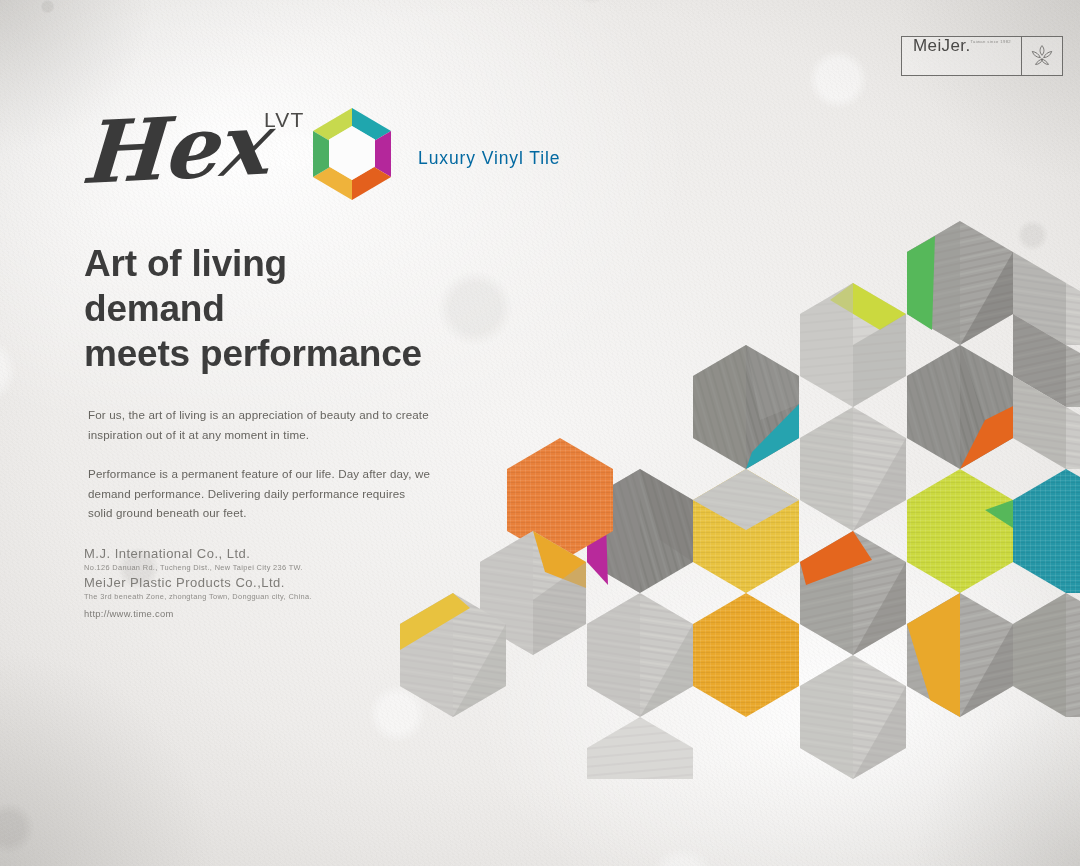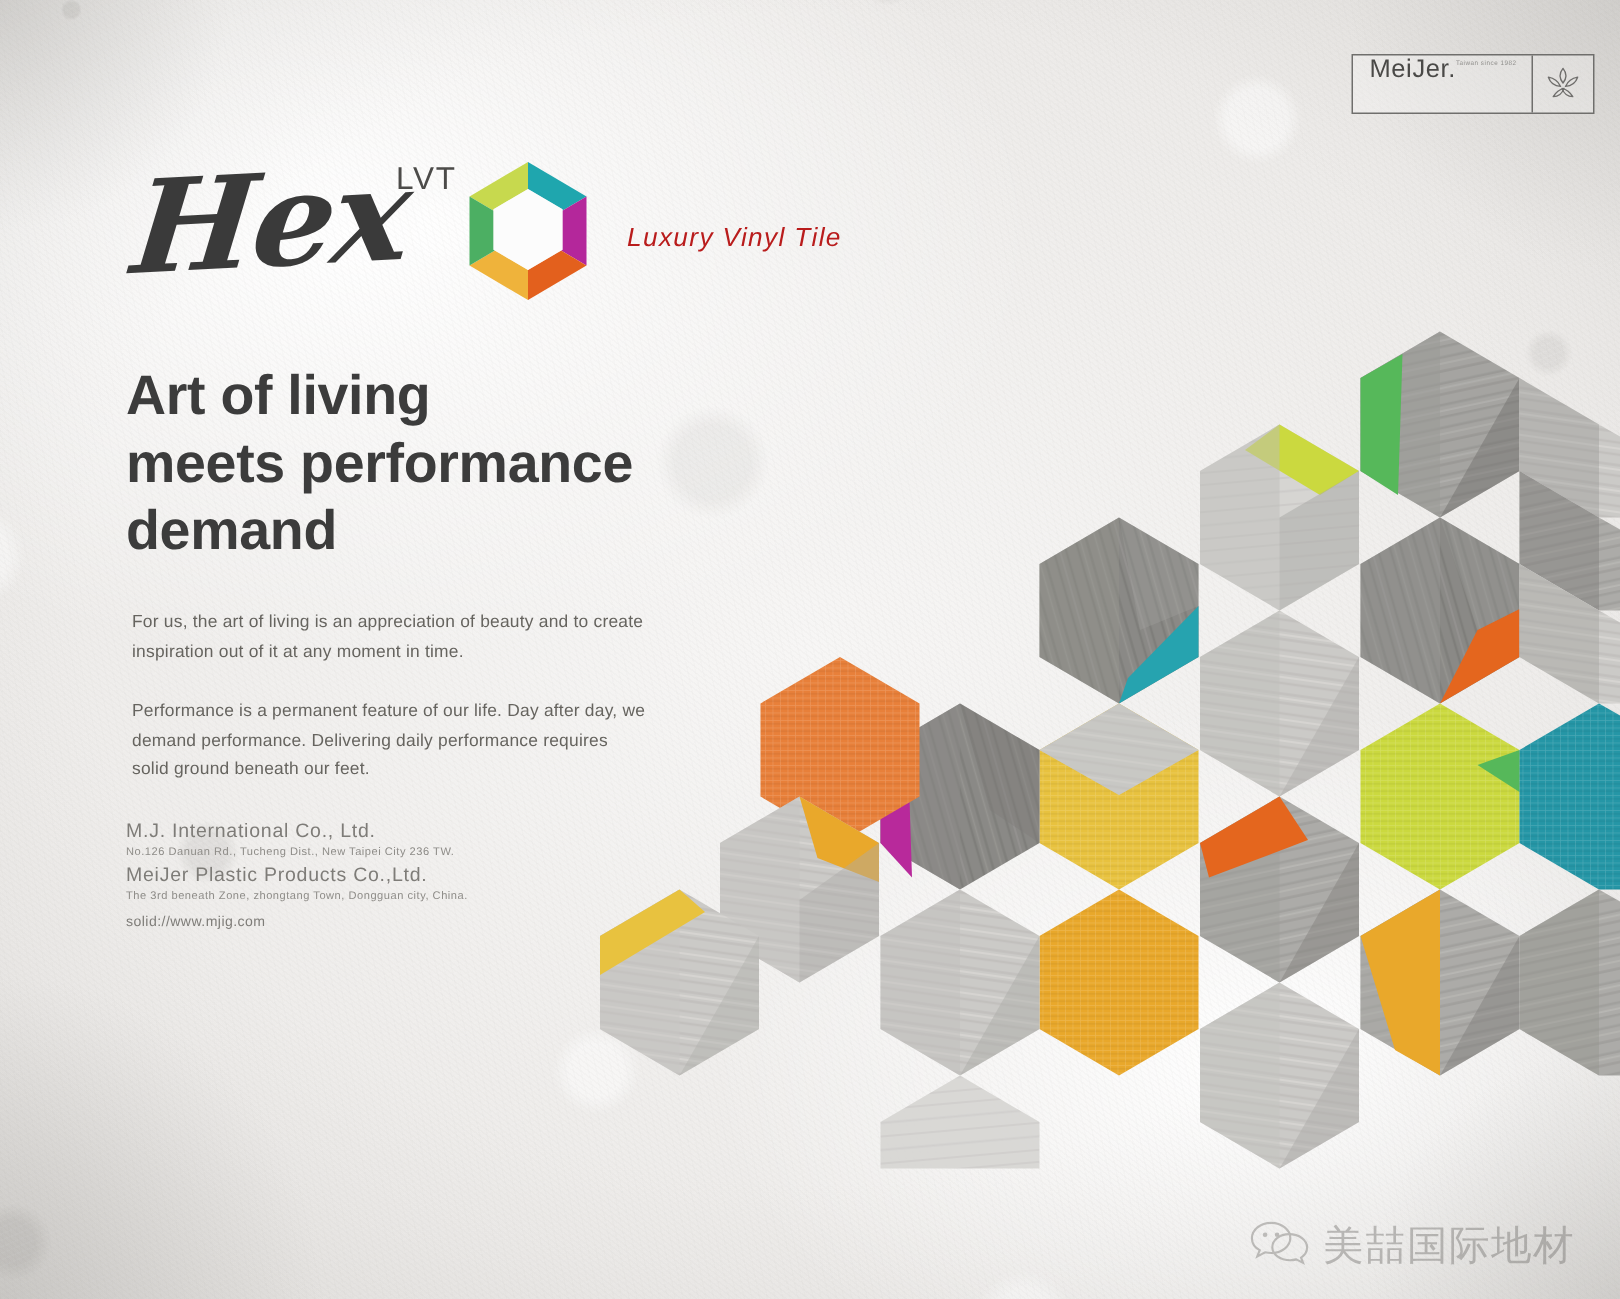--- a/index.html
+++ b/index.html
@@ -97,21 +97,21 @@
     transform:skewX(-9deg) rotate(-3deg);
     transform-origin:left bottom;
   }
   .lvt{
     position:absolute;left:180px;top:12px;
     font-size:21px;color:#4c4b49;letter-spacing:1.2px;
   }
   .logo-mark{position:absolute;left:222px;top:8px;}
   .tagline{
     position:absolute;left:334px;top:52px;
-    font-size:17.5px;color:#b91c1c;letter-spacing:.9px;font-style:italic;
+    font-size:17.5px;color:#0369a1;letter-spacing:.9px;
   }
 
   
   .headline{
     position:absolute;left:84px;top:241px;width:420px;
     font-size:37px;line-height:45px;color:#3c3c3c;font-weight:400;
     letter-spacing:-.2px;
   }
   .headline div{margin:0;font-weight:bold;}
 
@@ -370,46 +370,31 @@
           <polygon points="46,22 69,35.5 69,62.5 46,76 23,62.5 23,35.5" fill="#ffffff" opacity=".75"></polygon>
         </g>
       </svg>
     </div>
 
     <div class="tagline">Luxury Vinyl Tile</div>
   </div>
 
   <div class="headline">
     <div>Art of living</div>
+    <div>demand</div>
     <div>meets performance</div>
-    <div>demand</div>
   </div>
 
   <div class="body-copy">
     <p>For us, the art of living is an appreciation of beauty and to create inspiration out of it at any moment in time.</p>
     <p>Performance is a permanent feature of our life. Day after day, we demand performance. Delivering daily performance requires solid ground beneath our feet.</p>
   </div>
 
   <div class="addr">
     <div class="l1">M.J. International Co., Ltd.</div>
     <div class="l2">No.126 Danuan Rd., Tucheng Dist., New Taipei City 236 TW.</div>
     <div class="l3">MeiJer Plastic Products Co.,Ltd.</div>
     <div class="l4">The 3rd beneath Zone, zhongtang Town, Dongguan city, China.</div>
-    <div class="l5">solid://www.mjig.com</div>
+    <div class="l5">http://www.time.com</div>
   </div>
 
-  <div class="wechat">
-    <span>
-      <svg width="40" height="32" viewBox="0 0 50 40">
-        <g fill="none" stroke="#75736f" stroke-width="1.8">
-          <path d="M18 4 C9 4 2 10 2 17 C2 21 4.5 24.5 8.5 26.8 L6.5 32 L13 28.6
-                   C14.6 29 16.3 29.2 18 29.2 C27 29.2 34 23.4 34 16.6 C34 9.8 27 4 18 4Z"></path>
-          <path d="M33 13.5 C41.5 13.5 48 18.6 48 24.6 C48 28 46 31 43 33 L44.6 37.4 L39 34.5
-                   C37.3 35 35.6 35.2 33.8 35.2 C25.4 35.2 19 30.2 19 24.3 C19 18.5 25 13.5 33 13.5Z"></path>
-        </g>
-        <circle cx="13" cy="14" r="1.9" fill="#75736f"></circle>
-        <circle cx="23" cy="14" r="1.9" fill="#75736f"></circle>
-      </svg>
-    </span>
-    <span class="wechat-label">美喆国际地材</span>
-  </div>
 
 </div>
 
 </body></html>

